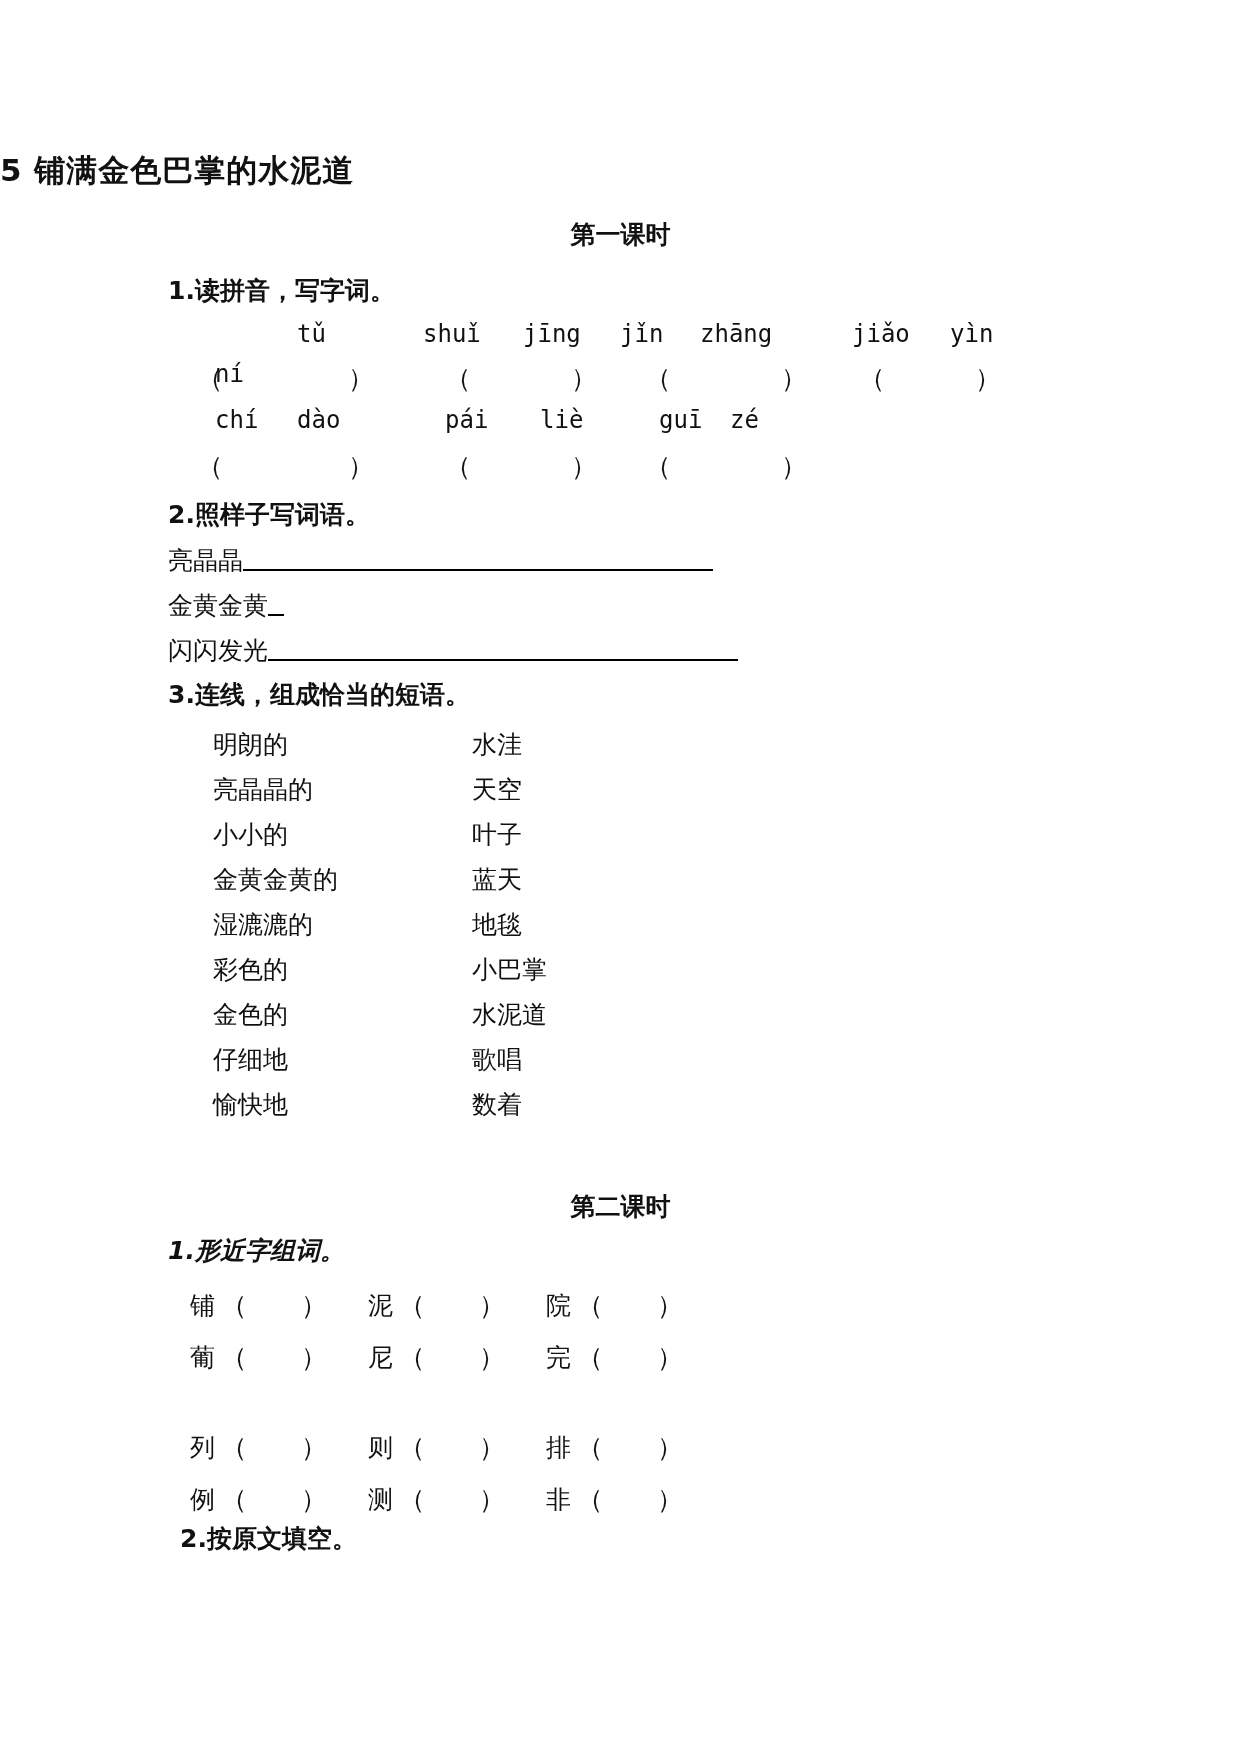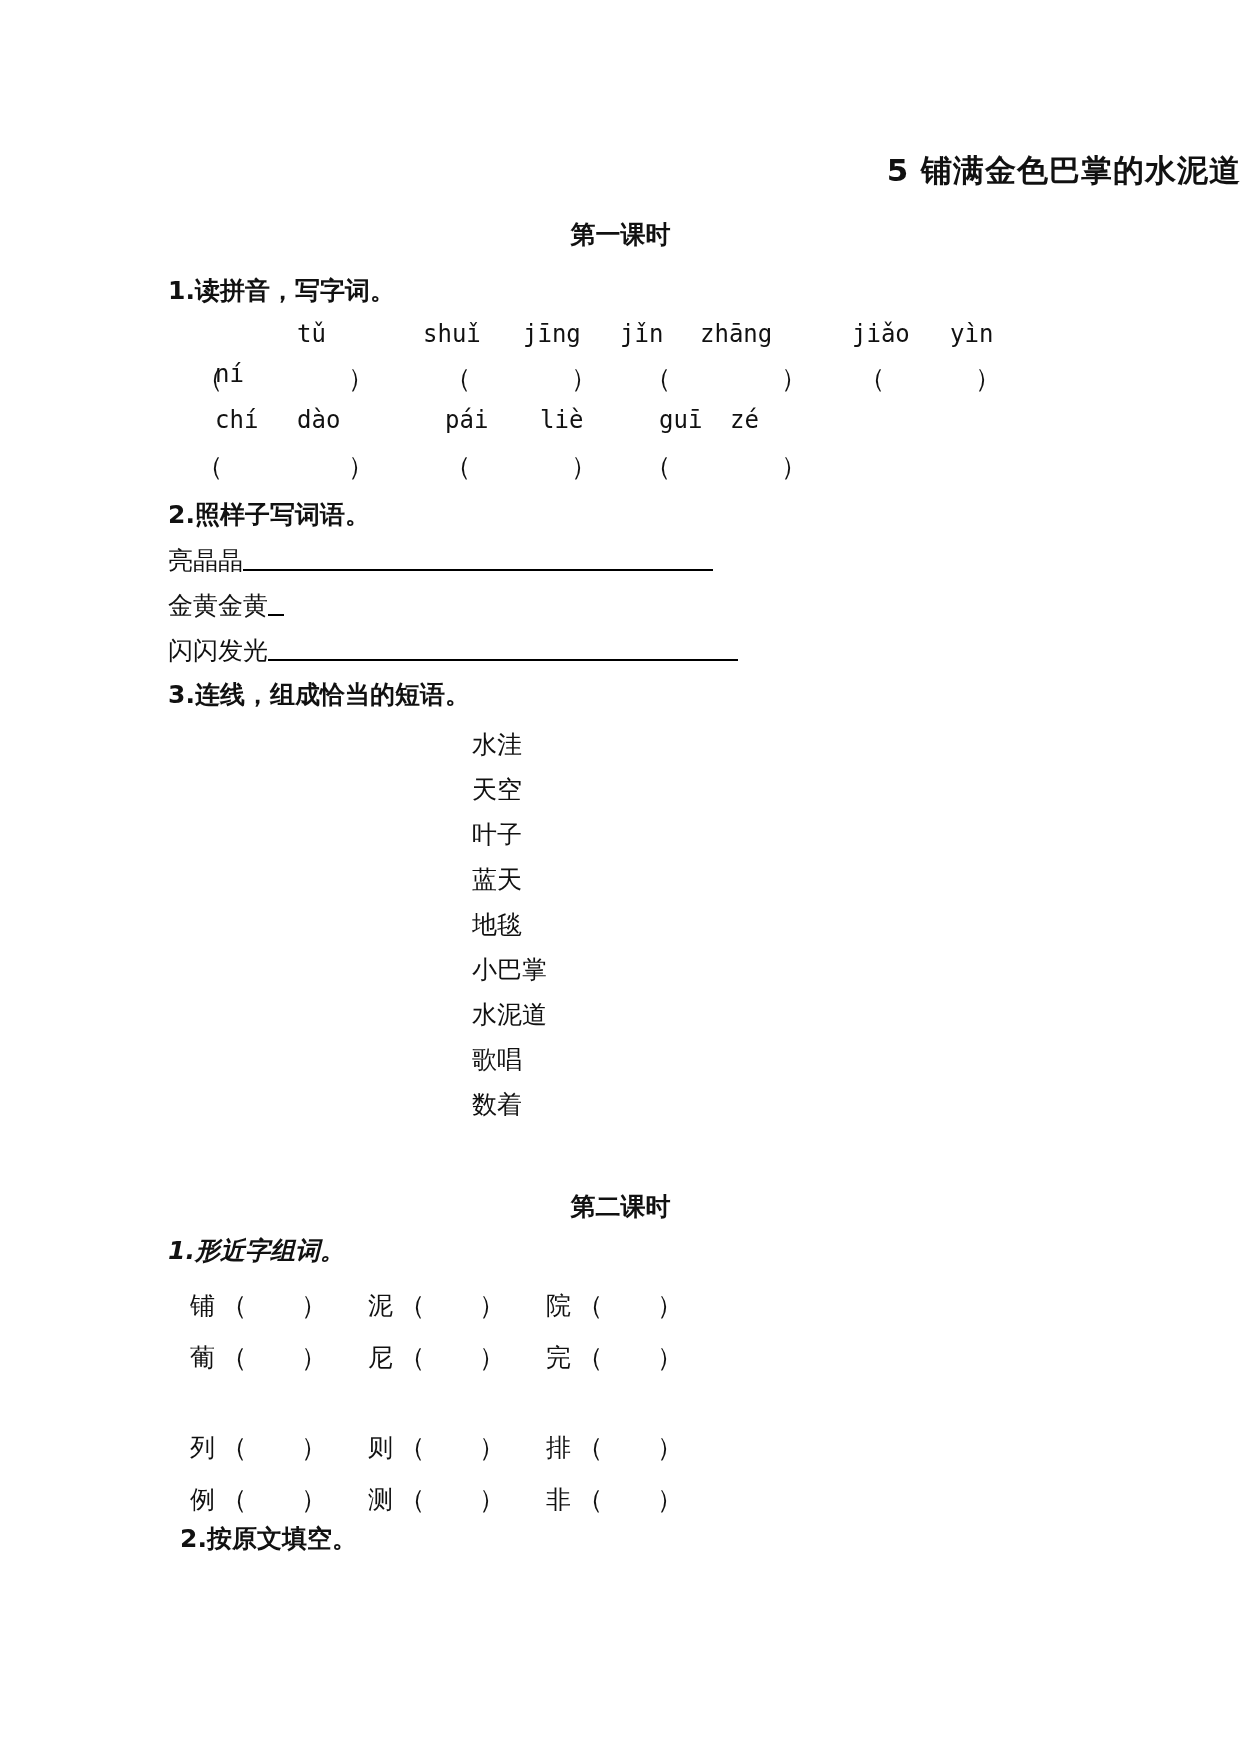--- a/index.html
+++ b/index.html
@@ -8,21 +8,21 @@
     width:1241px;height:1754px;
     background:#ffffff;
     color:#111;
     margin:0 auto;
     overflow:hidden;
     font-family:"DejaVu Serif","Liberation Serif",serif;
   }
   .abs{position:absolute;}
   .doc-title{
     left:0;right:0;top:150px;
-    text-align:right;
+    text-align:left;
     font-family:"DejaVu Sans","Liberation Sans",sans-serif;
     font-weight:bold;font-size:31px;letter-spacing:1px;
   }
   .session-head{
     left:0;right:0;text-align:center;
     font-family:"DejaVu Sans","Liberation Sans",sans-serif;
     font-weight:bold;font-size:25px;
   }
   .q-label{
     left:168px;
@@ -109,20 +109,31 @@
   </div>
   <div class="abs word-line" style="top:589px;">
     <span>金黄金黄</span><span class="fill-line w16"></span>
   </div>
   <div class="abs word-line" style="top:634px;">
     <span>闪闪发光</span><span class="fill-line w470"></span>
   </div>
 
   <div class="abs q-label" style="top:678px;">3.连线，组成恰当的短语。</div>
 
+  <div class="abs match-col col-left">
+    <div>明朗的</div>
+    <div>亮晶晶的</div>
+    <div>小小的</div>
+    <div>金黄金黄的</div>
+    <div>湿漉漉的</div>
+    <div>彩色的</div>
+    <div>金色的</div>
+    <div>仔细地</div>
+    <div>愉快地</div>
+  </div>
   <div class="abs session-head" style="top:1190px;">第二课时</div>
 
   <div class="abs match-col col-right">
     <div>水洼</div>
     <div>天空</div>
     <div>叶子</div>
     <div>蓝天</div>
     <div>地毯</div>
     <div>小巴掌</div>
     <div>水泥道</div>

